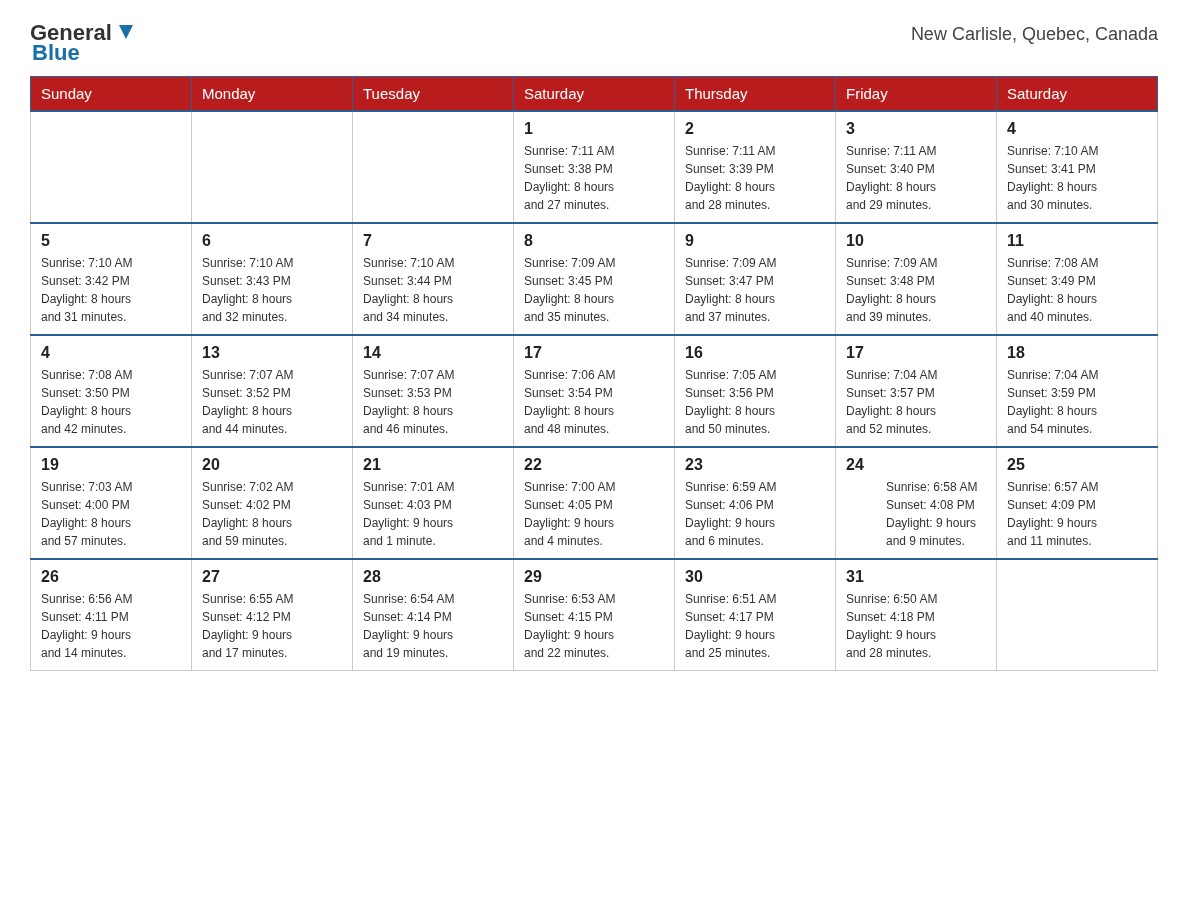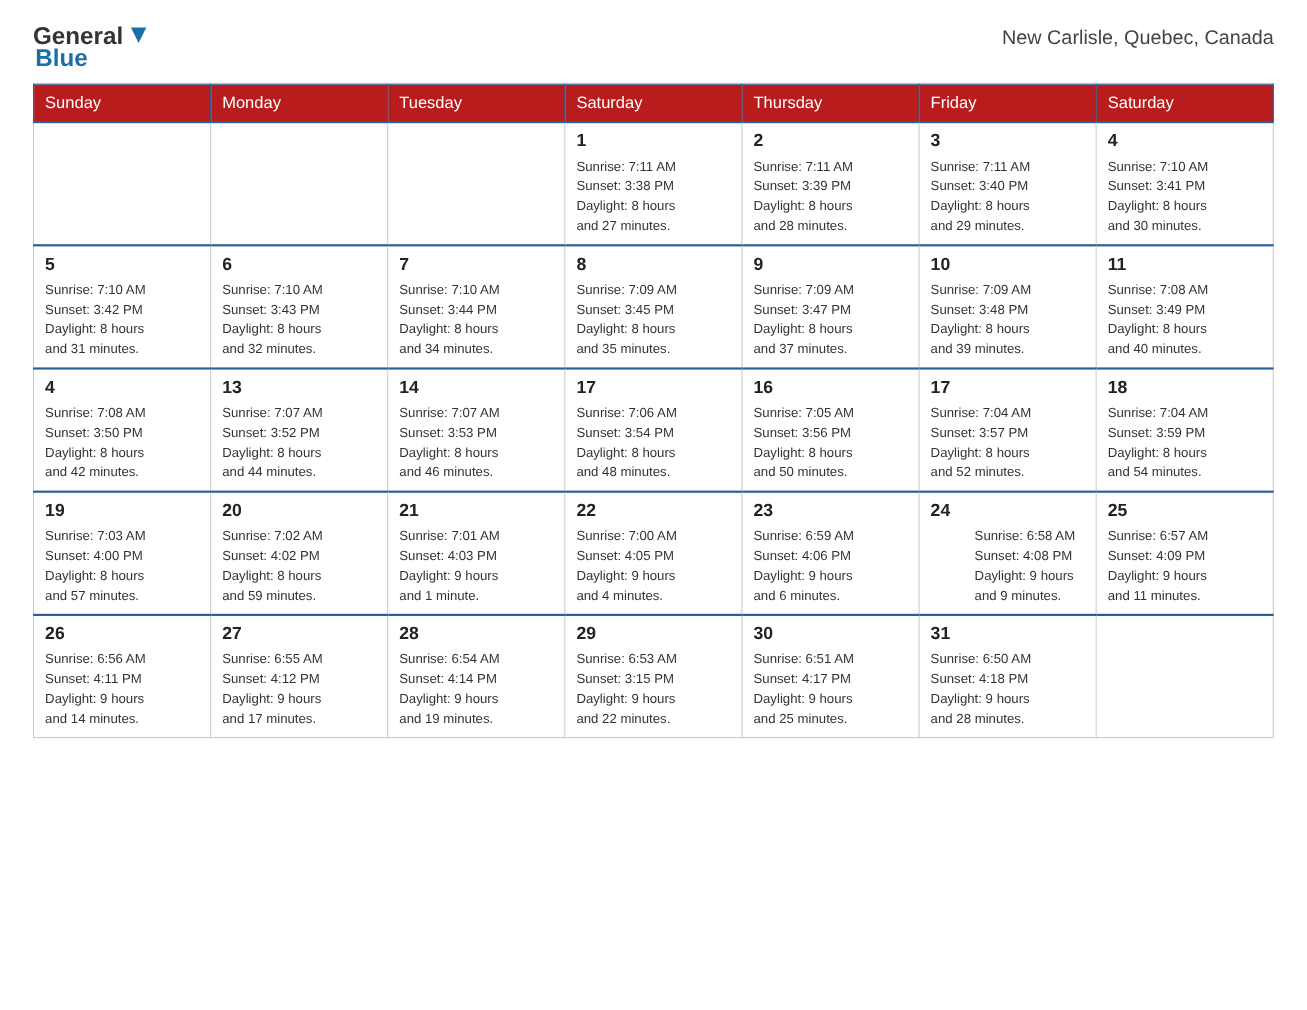--- a/index.html
+++ b/index.html
@@ -322,21 +322,21 @@
         <td>
           <span class="day-num">28</span>
           <div class="day-info" style="white-space: pre-line;">Sunrise: 6:54 AM
 Sunset: 4:14 PM
 Daylight: 9 hours
 and 19 minutes.</div>
         </td>
         <td>
           <span class="day-num">29</span>
           <div class="day-info" style="white-space: pre-line;">Sunrise: 6:53 AM
-Sunset: 3:15 PM
+Sunset: 4:15 PM
 Daylight: 9 hours
 and 22 minutes.</div>
         </td>
         <td>
           <span class="day-num">30</span>
           <div class="day-info" style="white-space: pre-line;">Sunrise: 6:51 AM
 Sunset: 4:17 PM
 Daylight: 9 hours
 and 25 minutes.</div>
         </td>

